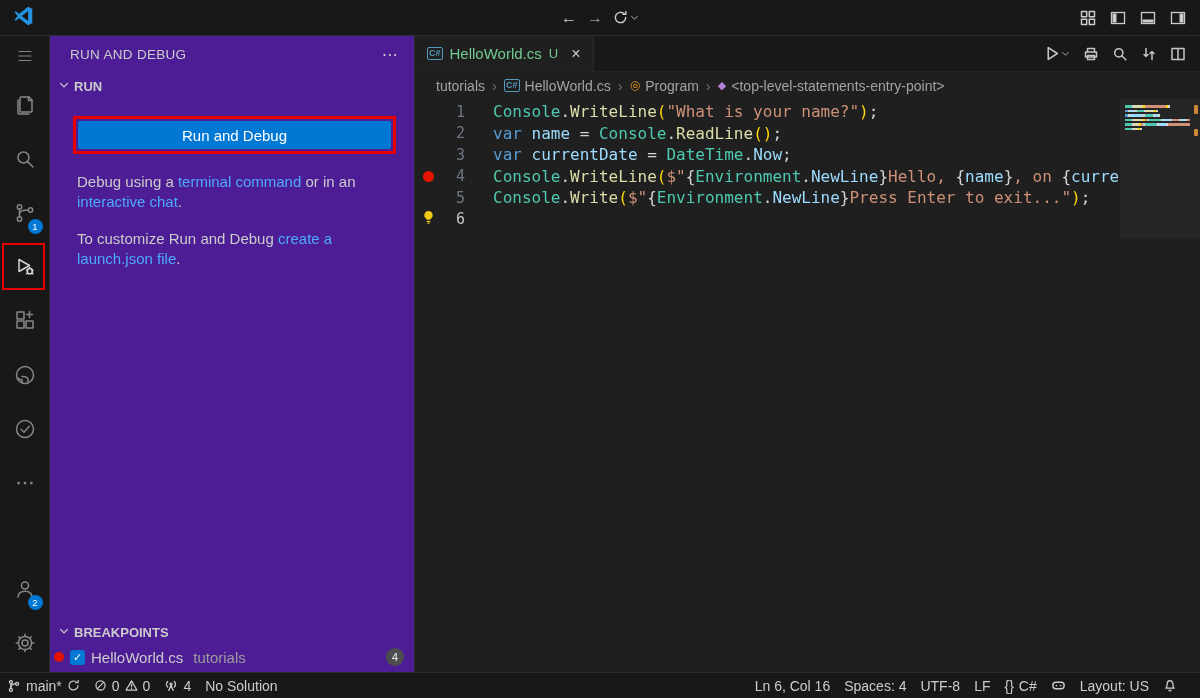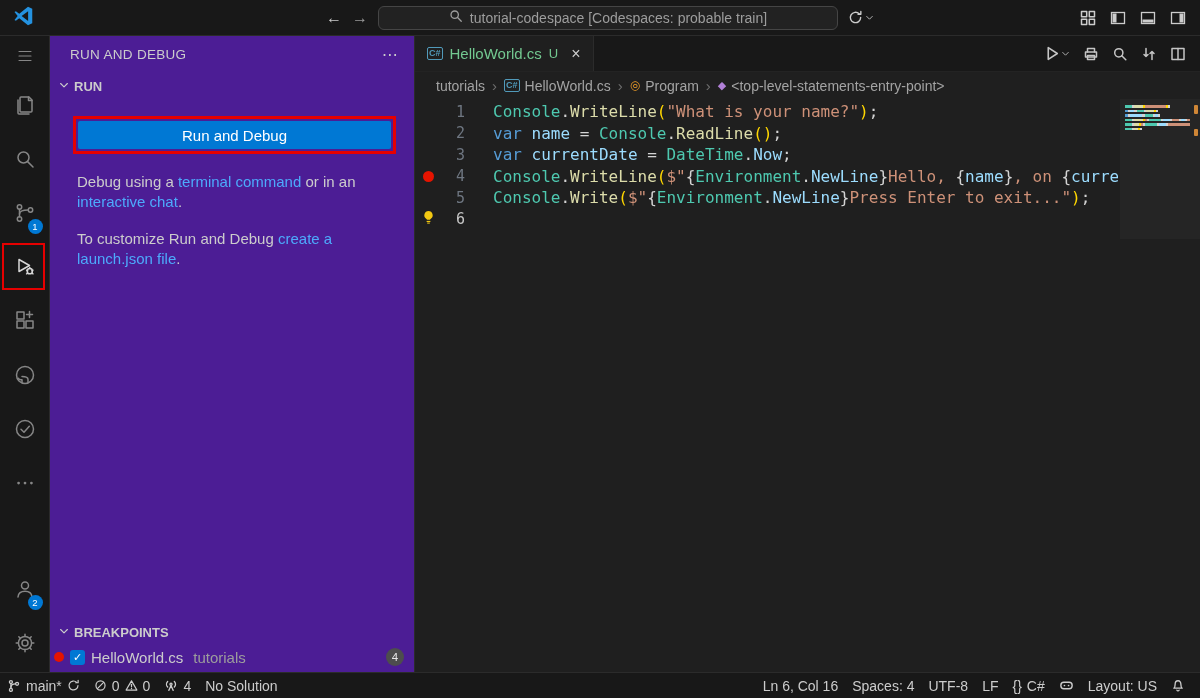--- a/index.html
+++ b/index.html
@@ -81,21 +81,21 @@
   .mini-slider{position:absolute;left:0;right:0;top:0;height:140px;background:rgba(121,121,121,.07);}
   .minimap-lines{position:absolute;left:5px;top:6px;right:10px;}
   .mini-line{height:2.5px;margin-bottom:2px;display:flex;overflow:hidden;}
   .mini-line span{display:block;height:2.5px;flex:0 0 auto;}
   .ov-mark{position:absolute;right:2px;width:4px;background:#cf8636;border-radius:1px;}
 
   
   .statusbar{height:26px;flex:0 0 26px;background:#181818;border-top:1px solid #2b2b2b;display:flex;align-items:stretch;font-size:14px;color:#cccccc;}
   .sb-item{display:flex;align-items:center;gap:5px;padding:0 7px;}
   .remote-badge{background:#0078d4;color:#ffffff;padding:0 10px;display:flex;align-items:center;gap:7px;}
-  .sb-right{margin-left:auto;display:flex;align-items:stretch;padding-right:8px;}
+  .sb-right{margin-left:auto;display:flex;align-items:stretch;padding-right:16px;}
   .statusbar svg{display:block;}
 
   svg.ic{stroke:currentColor;fill:none;stroke-width:1.5;stroke-linecap:round;stroke-linejoin:round;}
   svg.ic.fill{fill:currentColor;stroke:none;}
 </style>
 </head>
 <body>
 
 <div class="root">
 
@@ -103,29 +103,20 @@
     <div class="tb-left">
       <span>
         <svg width="20" height="20" viewBox="0 0 16 16">
             <path fill="#2492e0" d="M11.2 0.6 4.2 6.2 1.5 4.2 0.4 4.8 2.9 8 0.4 11.2l1.1.6 2.7-2 7 5.6 3.4-1.6V2.2L11.2.6zM11.3 4.1v7.8L6.1 8l5.2-3.9z"></path>
           </svg>
       </span>
     </div>
     <div class="tb-center">
       <span class="nav-arrow">←</span>
       <span class="nav-arrow dim">→</span>
-      <div class="searchbox">
-        <span>
-          <svg class="ic" width="14" height="14" viewBox="0 0 16 16" style="stroke:#9d9d9d">
-              <circle cx="6.5" cy="6.5" r="4.2"></circle>
-              <path d="M9.8 9.8 14 14"></path>
-            </svg>
-        </span>
-        <span>tutorial-codespace [Codespaces: probable train]</span>
-      </div>
       <span class="tb-sync">
         <svg class="ic" width="15" height="15" viewBox="0 0 16 16">
             <path d="M13.5 8a5.5 5.5 0 1 1-1.6-3.9"></path>
             <path d="M13.7 1.6v3h-3"></path>
           </svg>
         <svg class="ic" width="9" height="9" viewBox="0 0 16 16">
             <path d="M3 6l5 5 5-5"></path>
           </svg>
       </span>
     </div>

